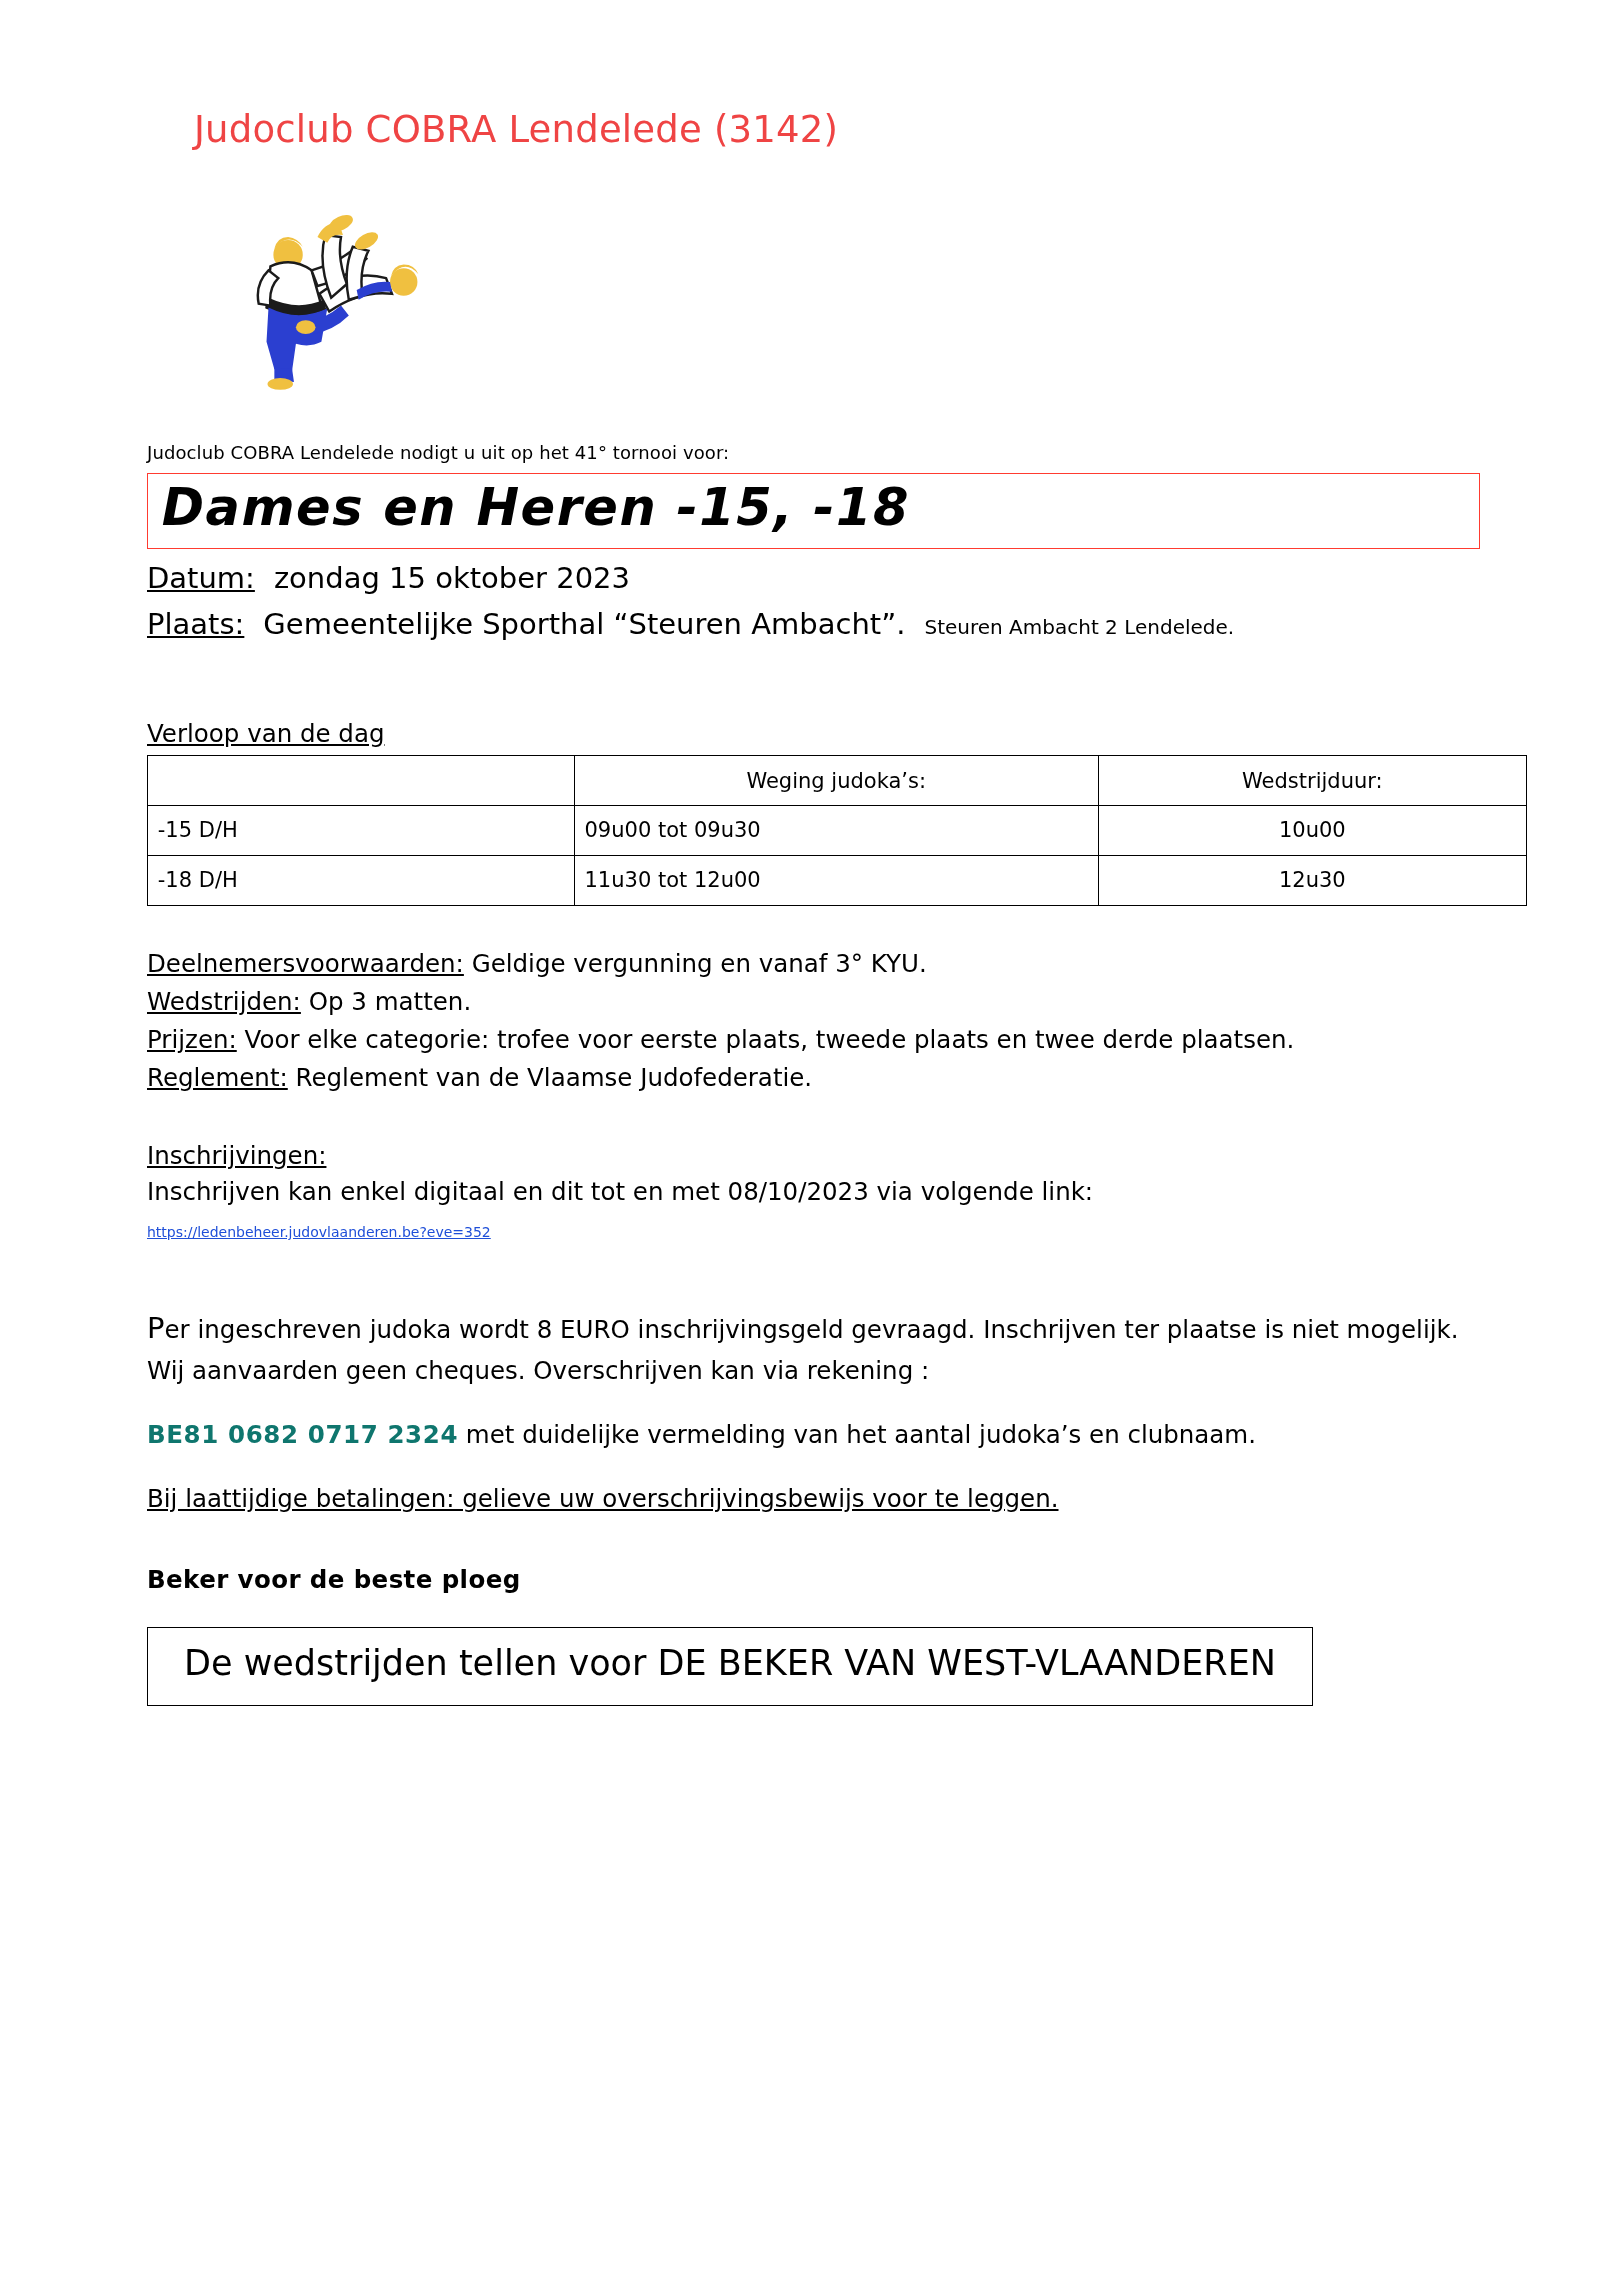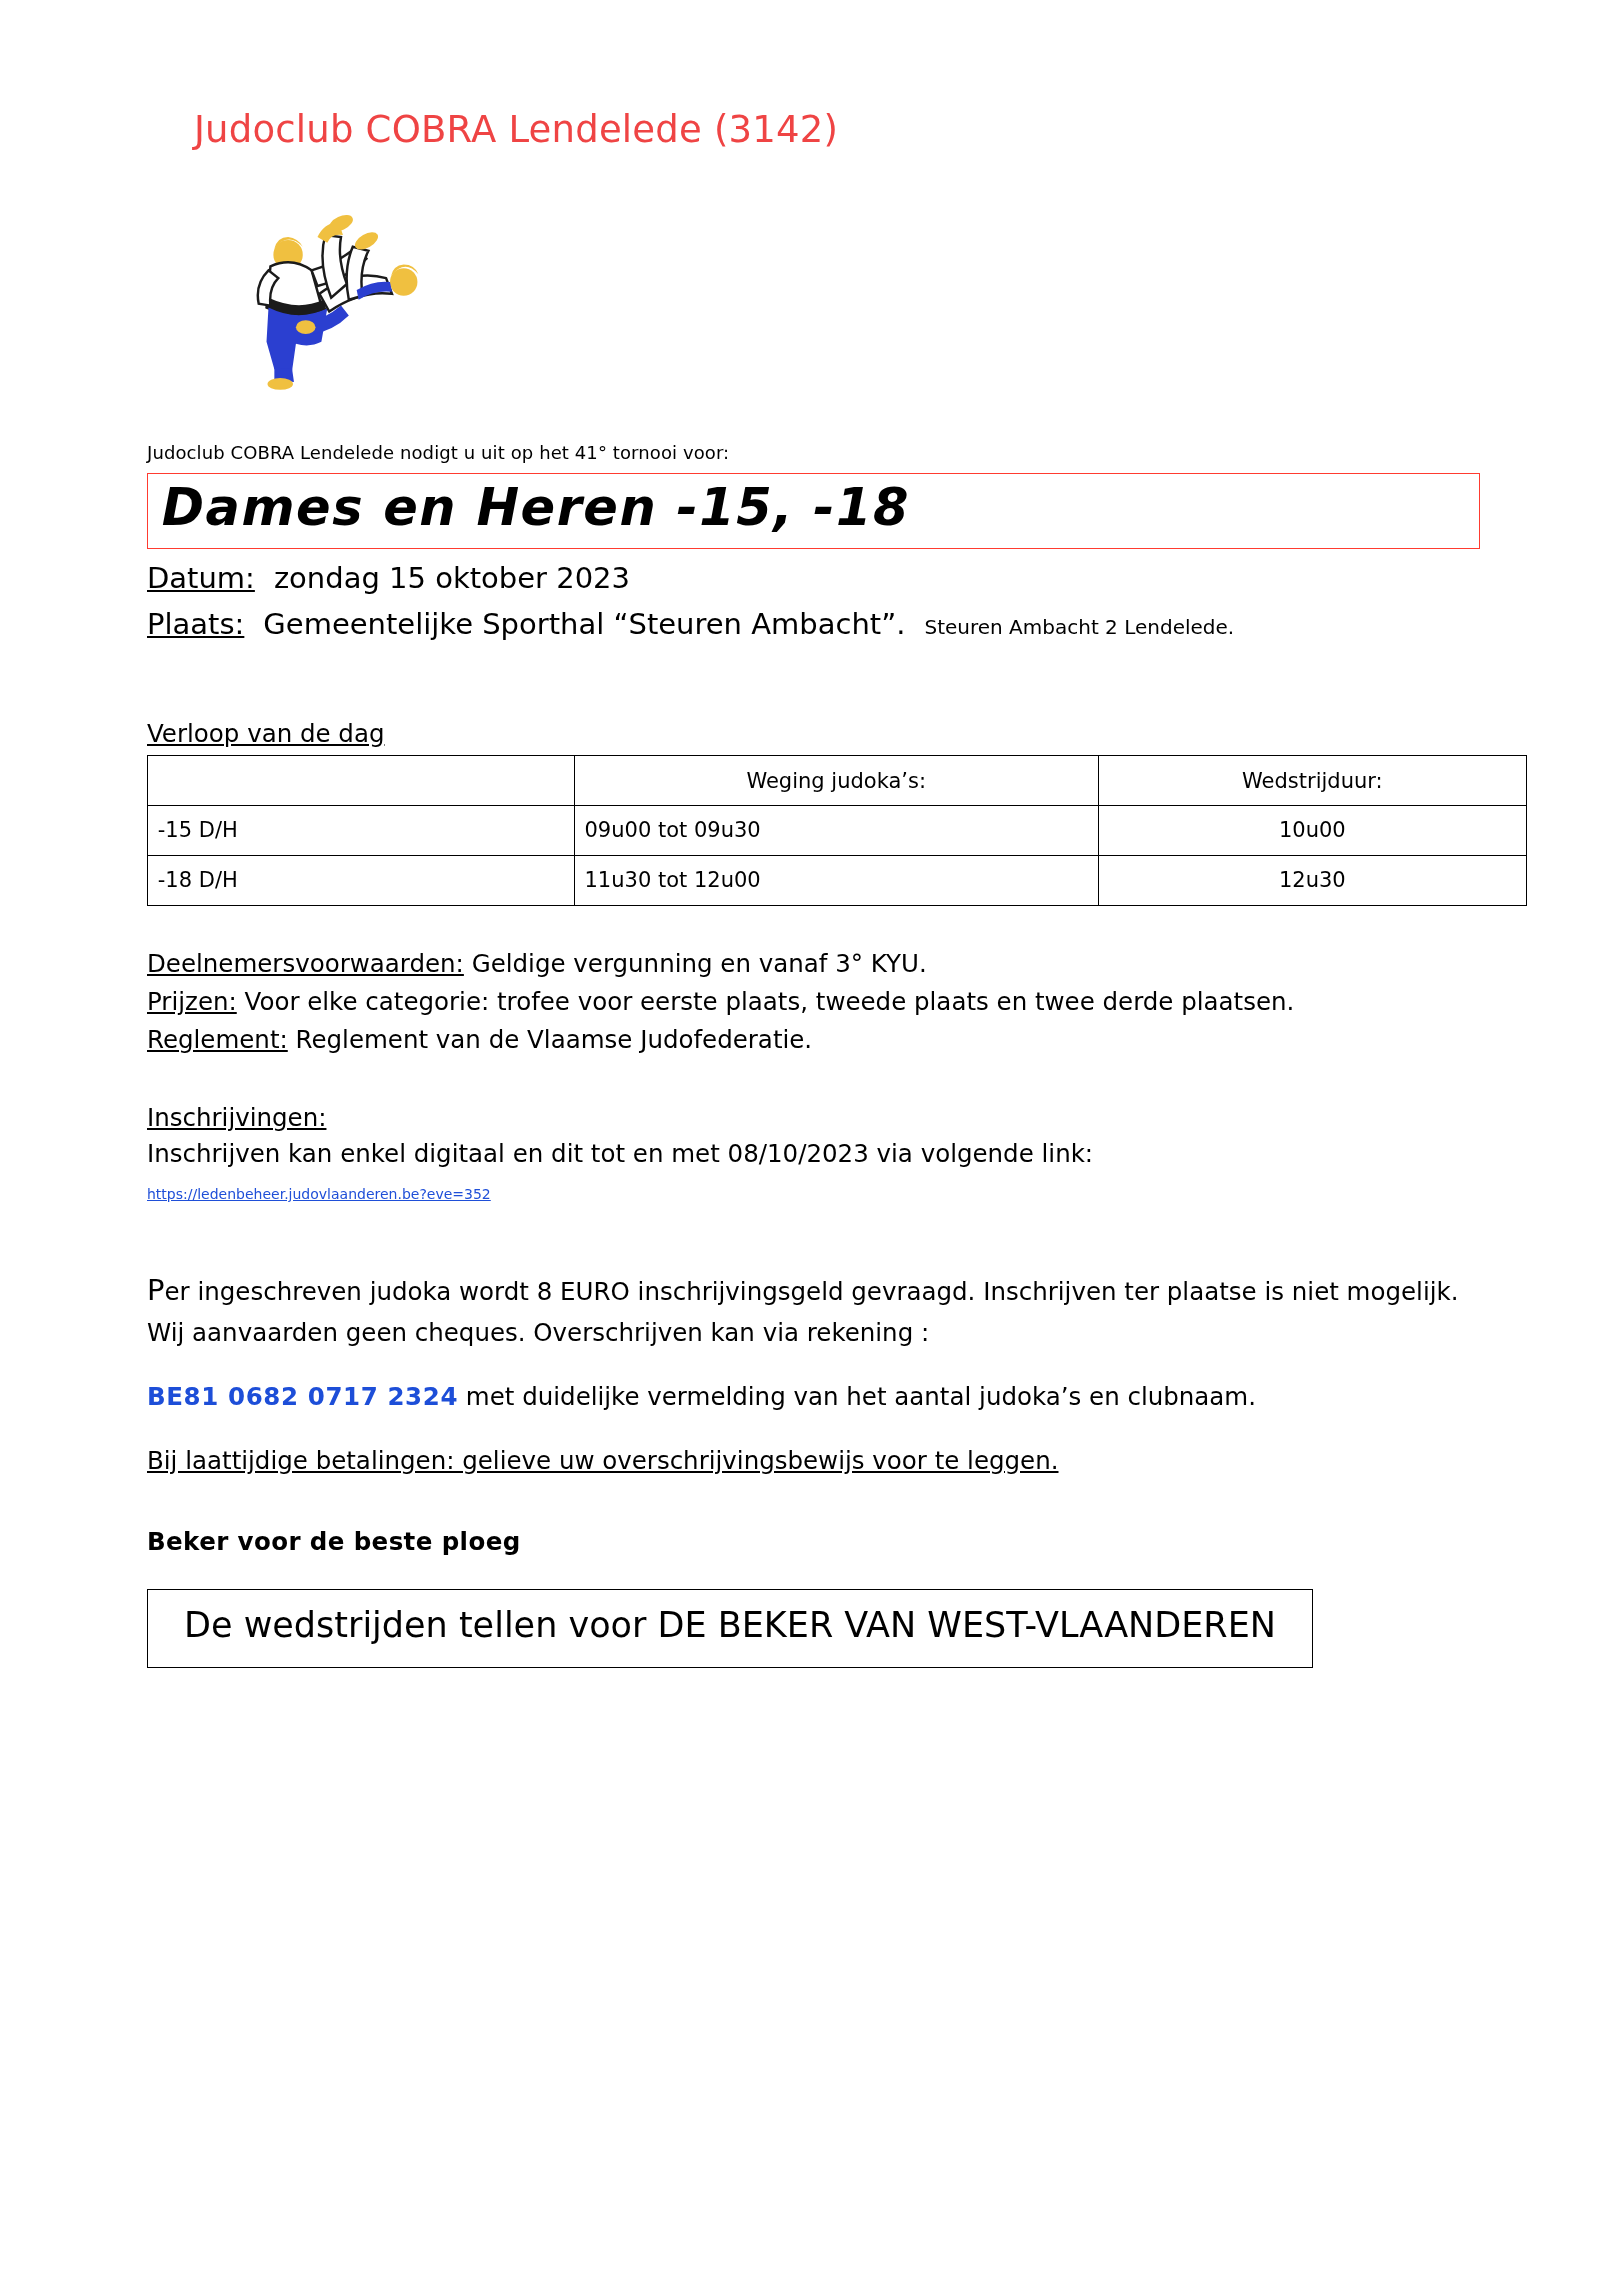--- a/index.html
+++ b/index.html
@@ -141,21 +141,21 @@
   .payment {
     margin-top: 57px;
     font-size: 24.5px;
     line-height: 1.6;
     width: 1353px;
   }
   .payment .dropcap {
     font-size: 29px;
   }
   .iban {
-    color: #1d4ed8;
+    color: #0f766e;
     font-weight: bold;
     letter-spacing: 0.6px;
   }
   .payment .u { text-decoration: underline; }
 
   
   .beker {
     margin-top: 47px;
     font-size: 24.5px;
     font-weight: bold;
@@ -258,20 +258,24 @@
       </tr>
     </tbody>
   </table>
 
   <div class="conditions">
     <p>
       <span class="u">Deelnemersvoorwaarden:</span>
       <span>Geldige vergunning en vanaf 3° KYU.</span>
     </p>
     <p>
+      <span class="u">Wedstrijden:</span>
+      <span>Op 3  matten.</span>
+    </p>
+    <p>
       <span class="u">Prijzen:</span>
       <span>Voor elke categorie: trofee voor eerste plaats, tweede plaats en twee derde plaatsen.</span>
     </p>
     <p>
       <span class="u">Reglement:</span>
       <span>Reglement van de Vlaamse Judofederatie.</span>
     </p>
   </div>
 
   <div class="reg">

